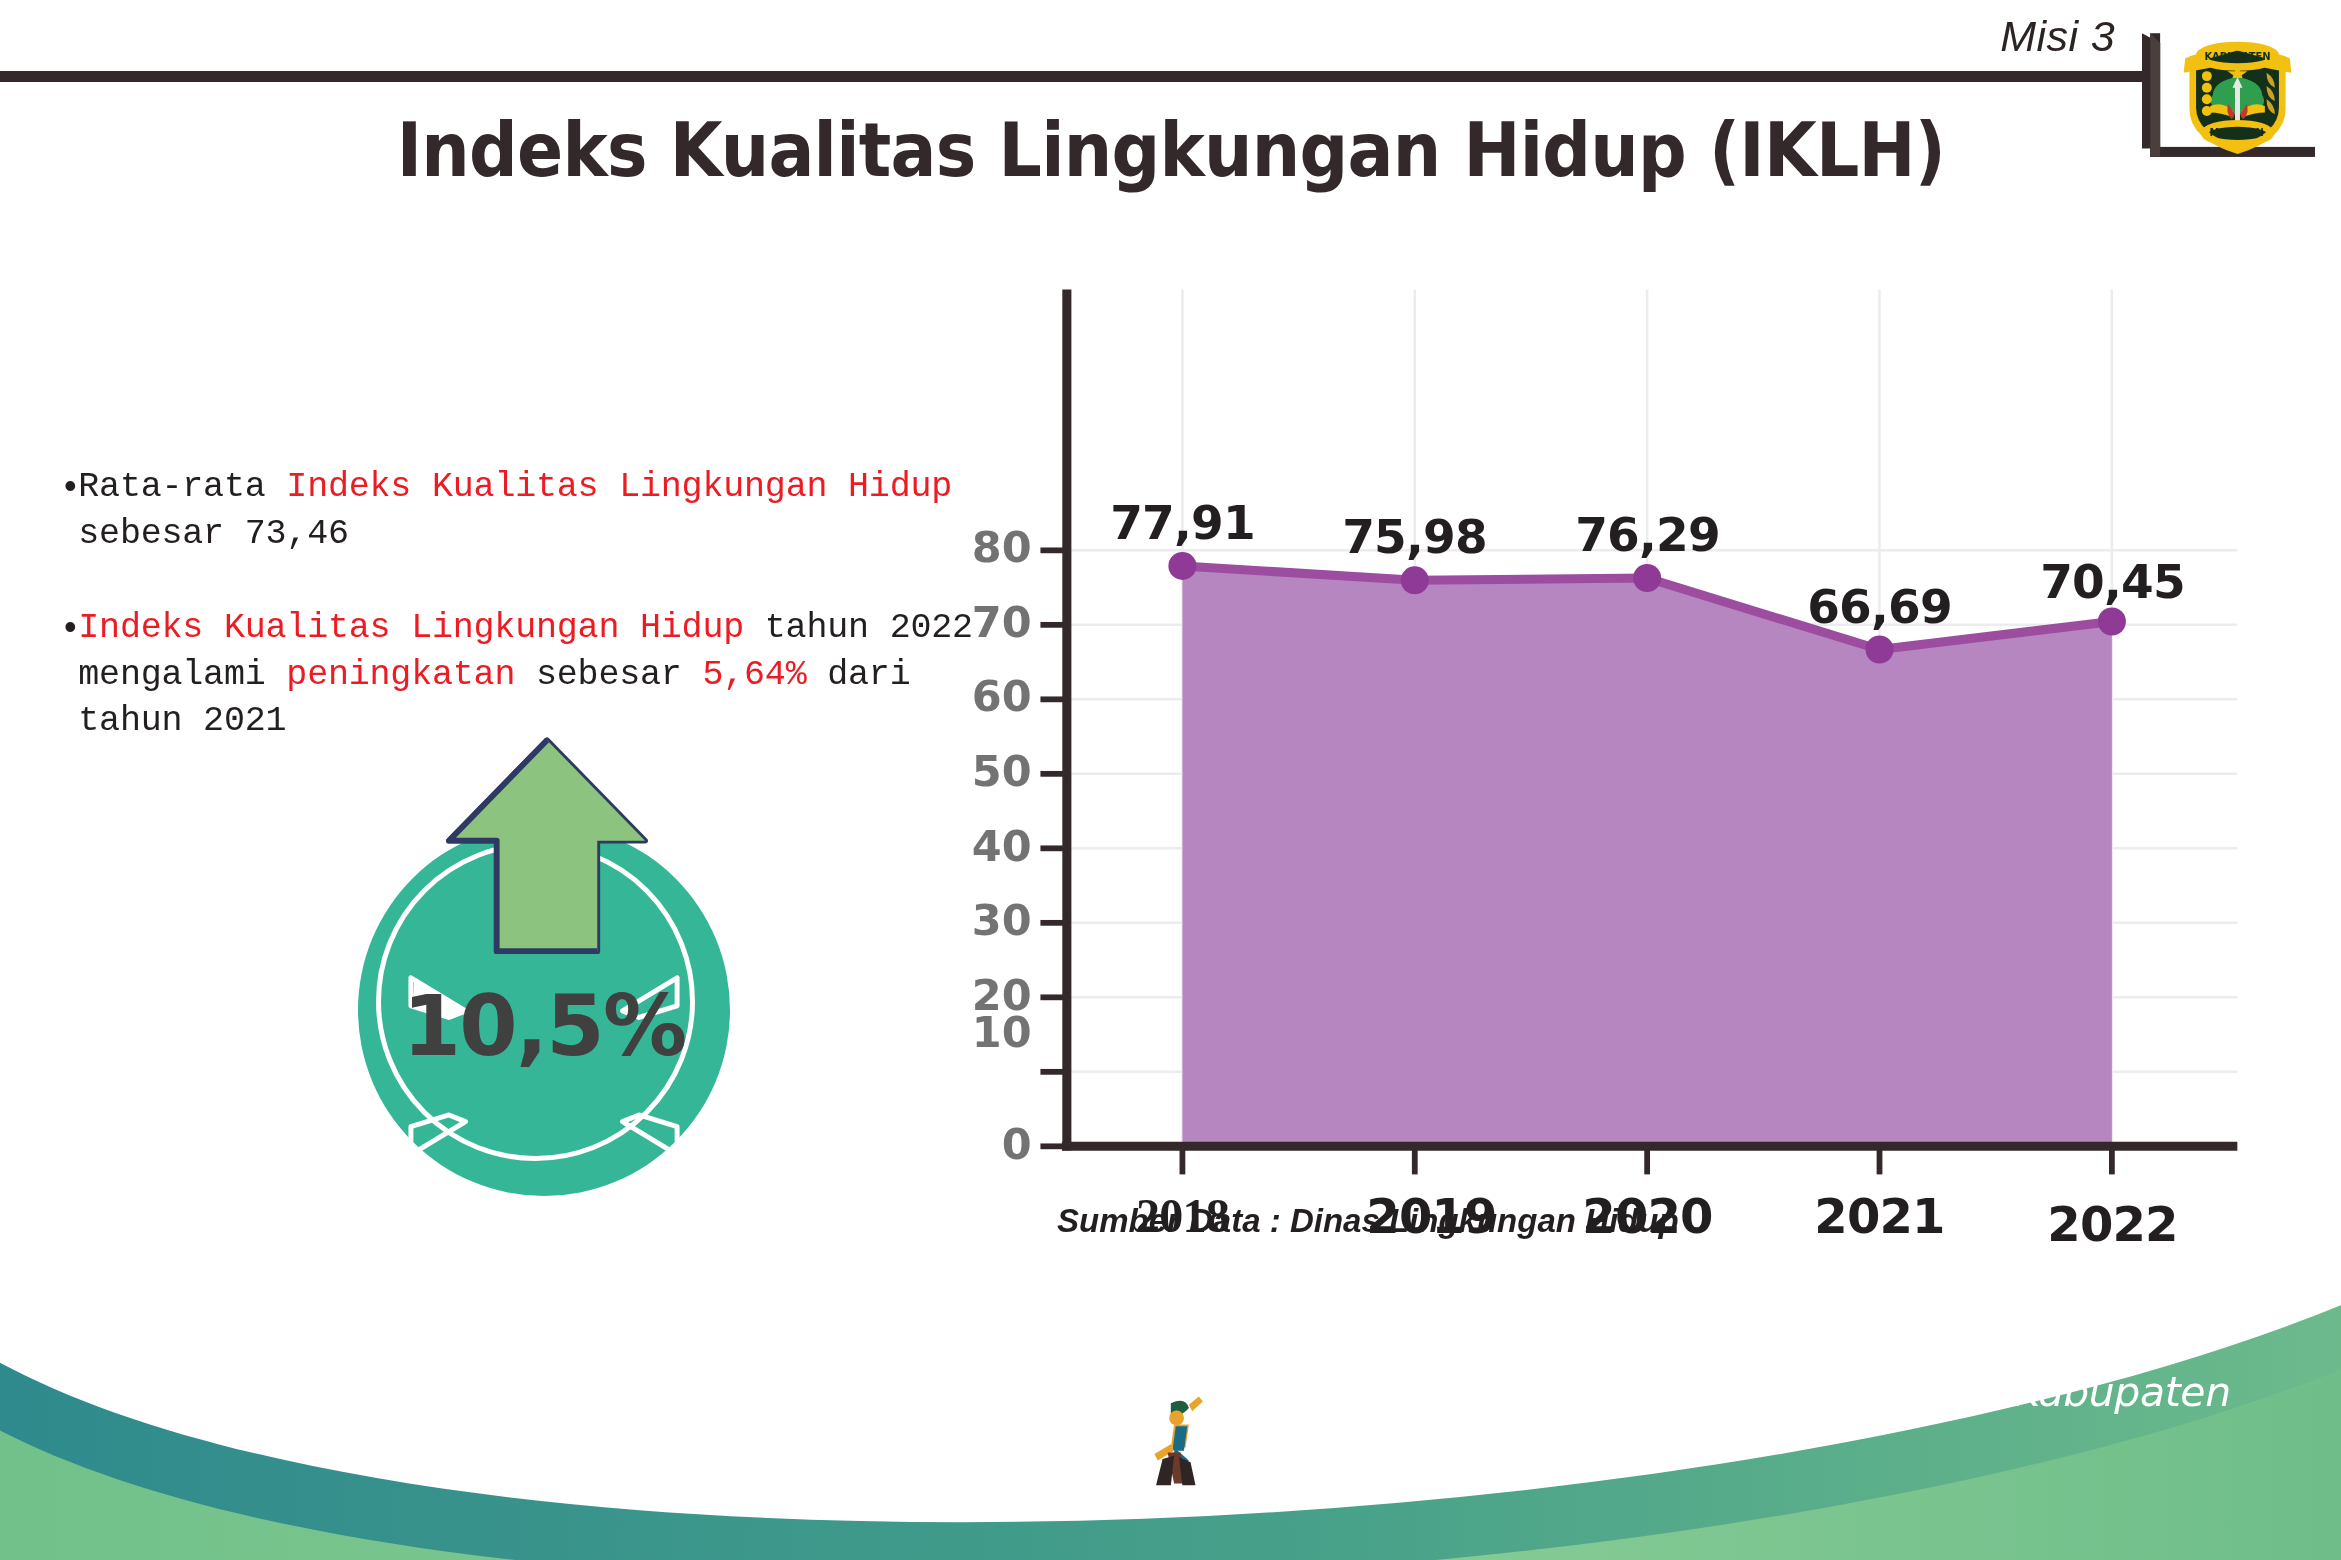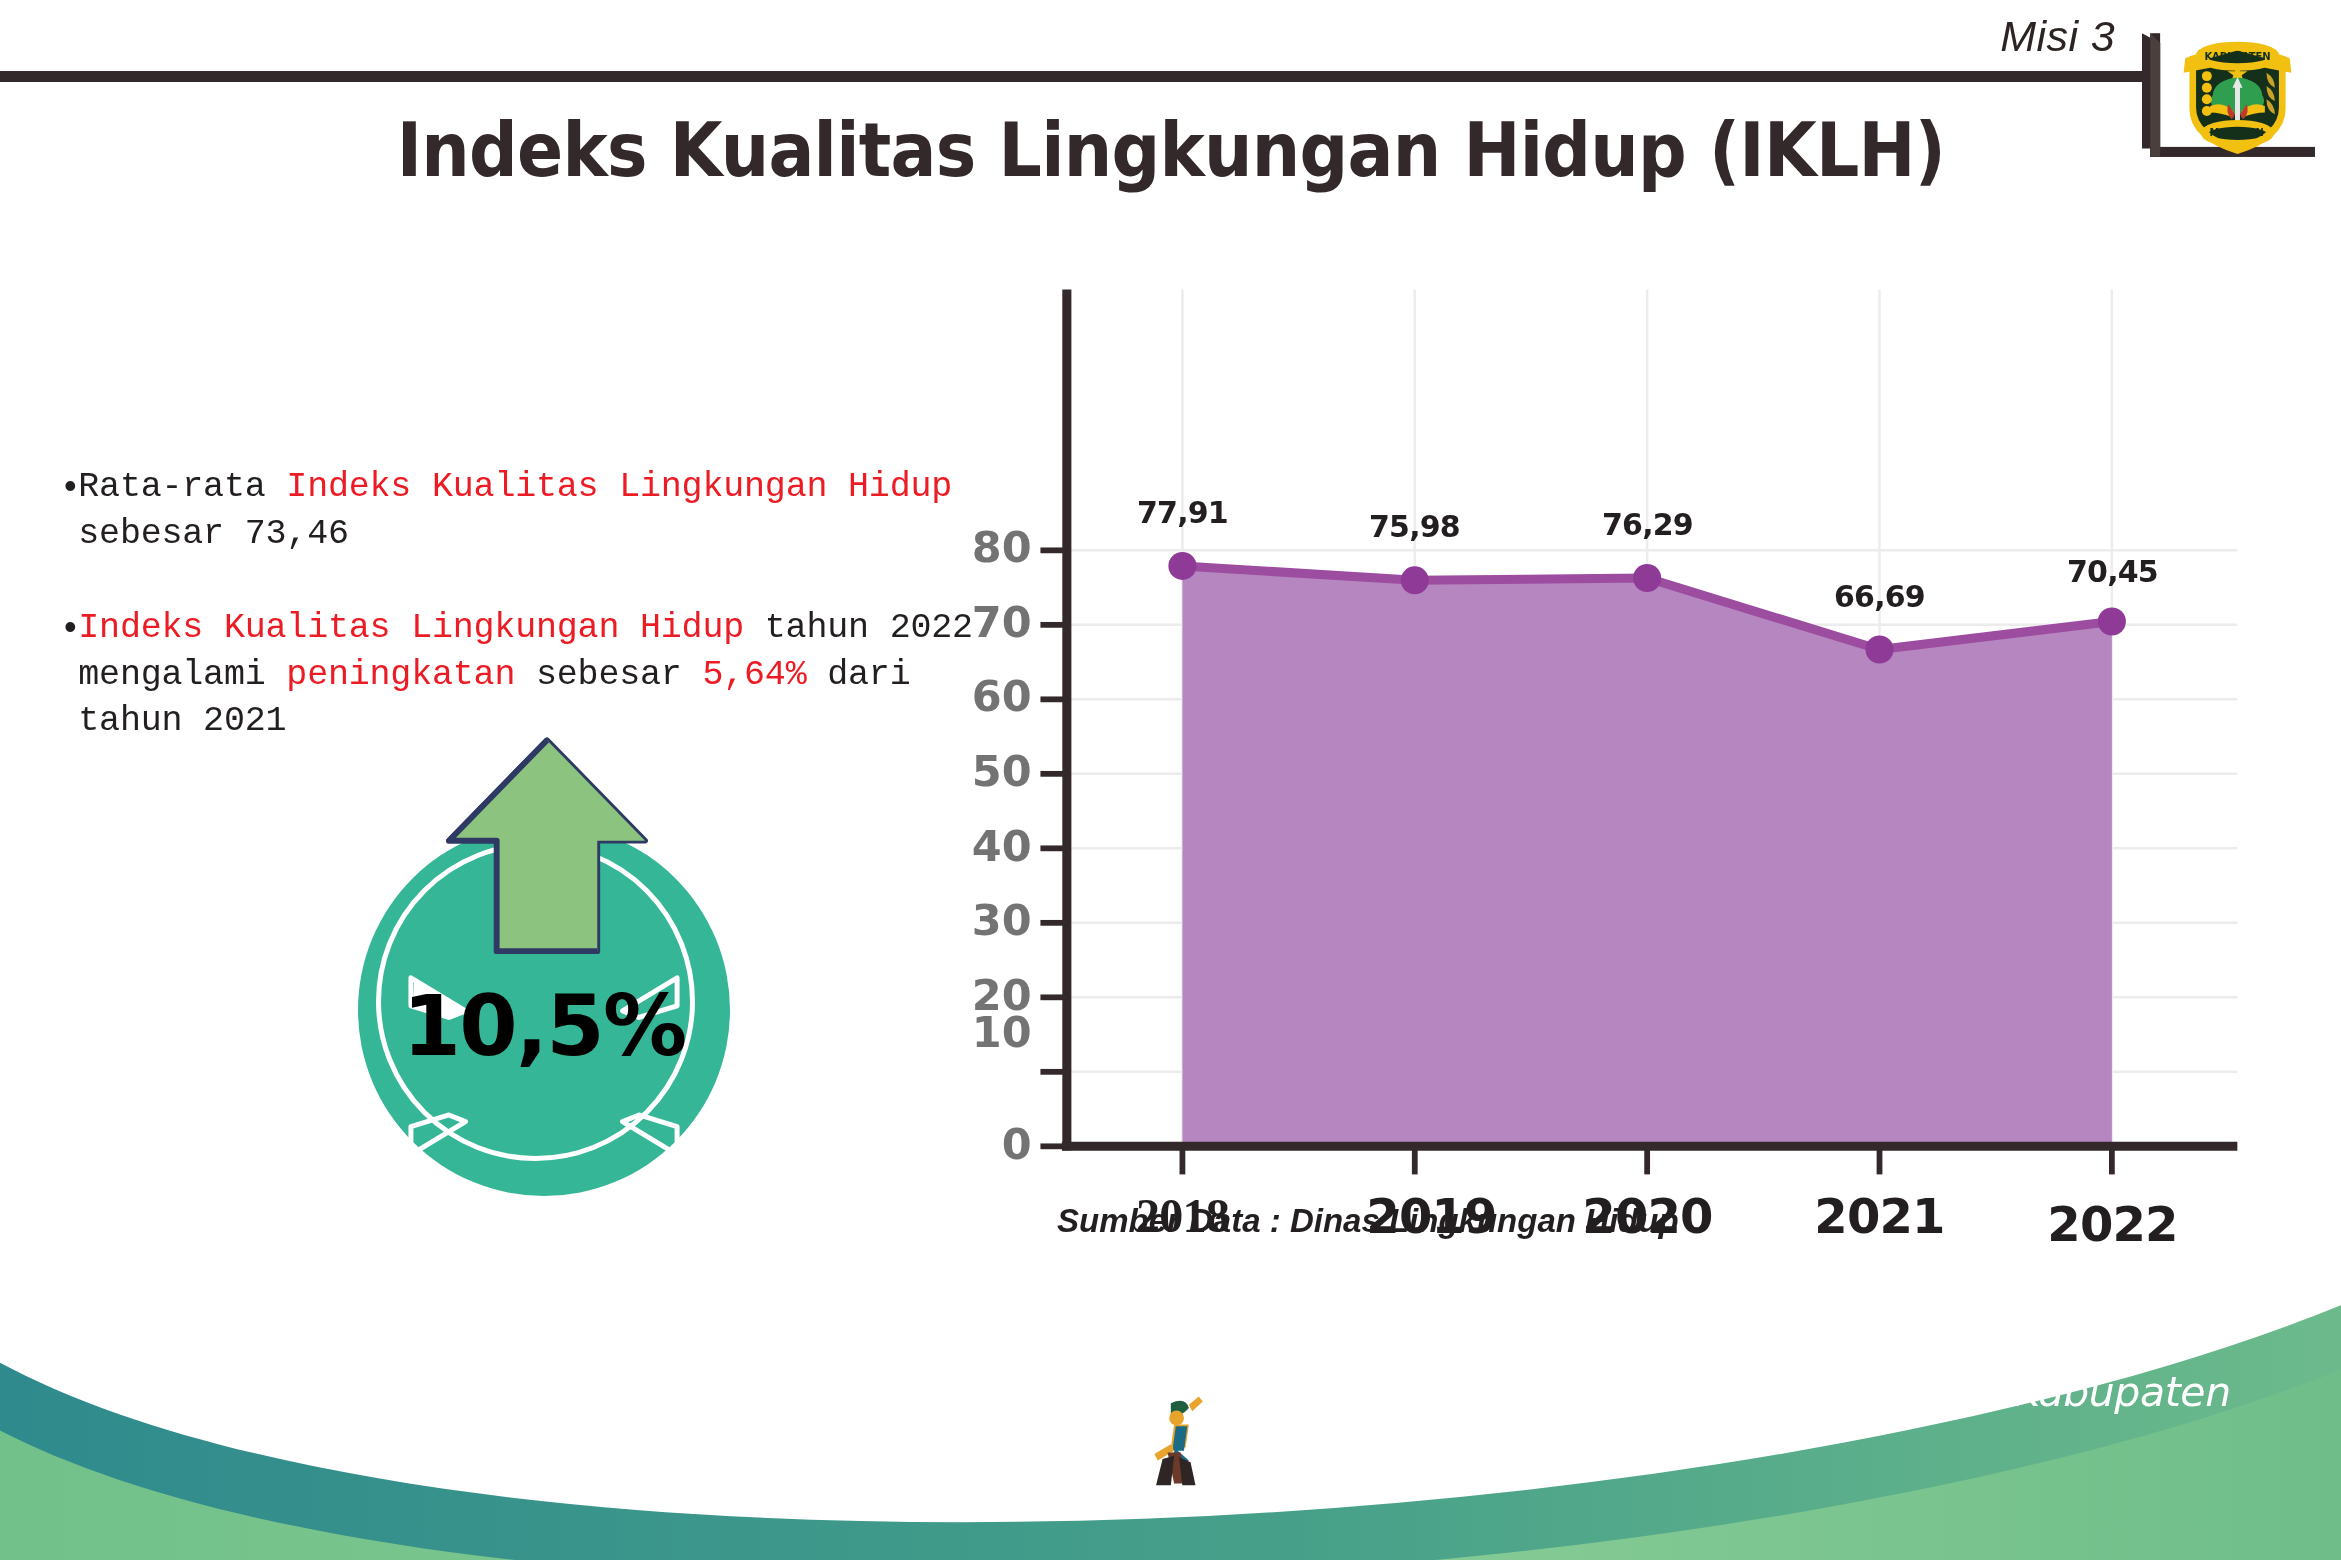--- a/index.html
+++ b/index.html
@@ -33,32 +33,32 @@
 
   
   #badge-wrap{position:absolute;left:322px;top:735px;width:446px;height:462px;}
   #badge-arrow{position:absolute;left:122px;top:0;width:206px;height:223px;}
   #badge-circle{position:absolute;left:36px;top:89px;width:372px;height:372px;
                 border-radius:50%;background:#35b697;}
   #badge-ring{position:absolute;left:18px;top:18px;width:319px;height:319px;
               border-radius:50%;border:5.8px solid #ffffff;box-sizing:border-box;}
   #badge-value{position:absolute;left:0;top:153px;width:372px;text-align:center;
                font-family:"DejaVu Sans",sans-serif;font-weight:700;
-               font-size:84px;color:#000000;letter-spacing:-1.7px;}
+               font-size:84px;color:#404040;letter-spacing:-1.7px;}
 
   
   #chart{position:absolute;left:941px;top:273px;width:1338px;height:908px;}
   #chart-svg{position:absolute;left:0;top:0;}
   .ylab{position:absolute;font-family:"DejaVu Sans",sans-serif;font-weight:700;
         font-size:43px;color:#737373;text-align:right;width:99px;}
   .xlab{position:absolute;font-family:"DejaVu Sans",sans-serif;font-weight:700;
         font-size:48px;color:#231f20;text-align:center;width:215px;
         letter-spacing:-0.8px;}
   .dlab{position:absolute;font-family:"DejaVu Sans",sans-serif;font-weight:700;
-        font-size:30px;color:#231f20;text-align:center;width:215px;
+        font-size:47px;color:#231f20;text-align:center;width:215px;
         letter-spacing:-0.8px;}
   #source{position:absolute;left:1057px;top:1202px;font-weight:700;font-style:italic;
           font-size:33px;color:#231f20;font-family:"Liberation Sans",sans-serif;}
 
   
   #footer{position:absolute;left:0;bottom:0;width:2342px;height:281px;}
   #footer-text{position:absolute;left:1214px;bottom:97px;color:#ffffff;
                font-style:italic;font-size:41px;
                font-family:"DejaVu Sans",sans-serif;letter-spacing:-0.4px;}
   #footer-logo{position:absolute;left:1138px;bottom:73px;width:78px;height:95px;}

